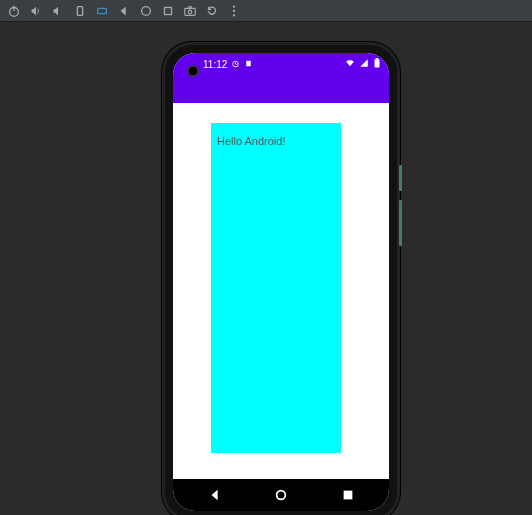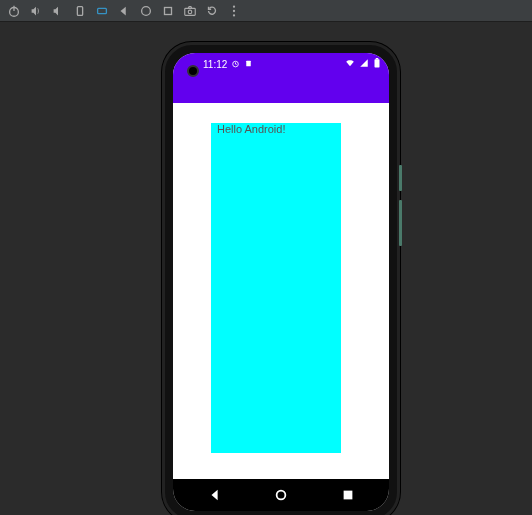--- a/index.html
+++ b/index.html
@@ -101,21 +101,21 @@
     background: #fff;
     position: relative;
   }
   .cyan-box {
     position: absolute;
     left: 38px;
     top: 20px;
     width: 130px;
     height: 330px;
     background: #00ffff;
-    padding: 0 6px;
+    padding: 12px 6px;
   }
   .hello-text {
     color: #555;
     font-size: 11px;
   }
   .nav-bar {
     height: 32px;
     background: #000;
     display: flex;
     align-items: center;

